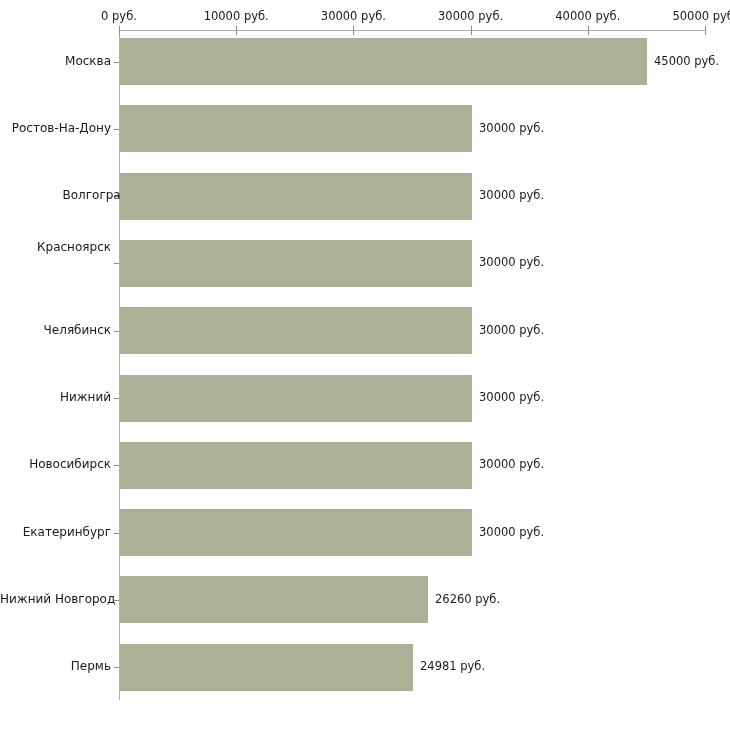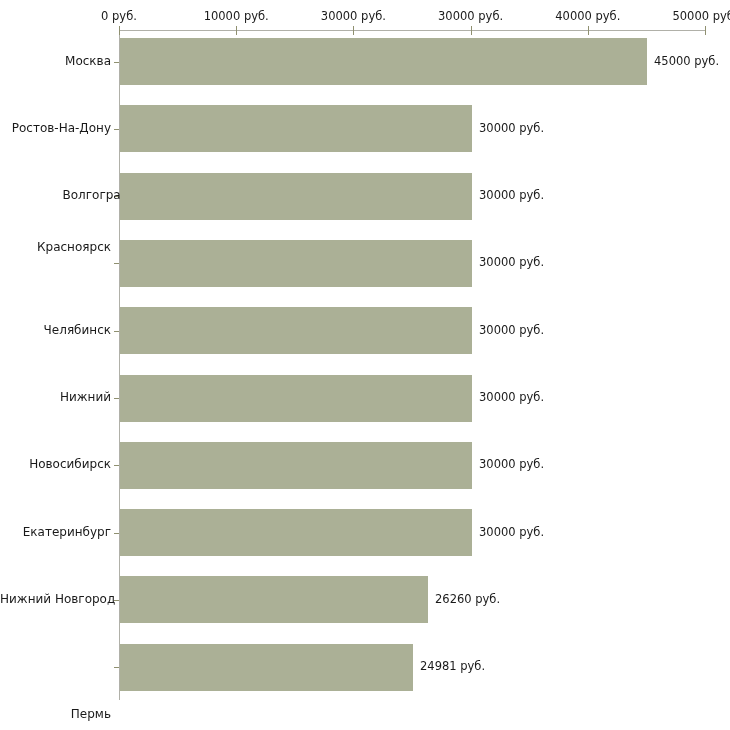--- a/index.html
+++ b/index.html
@@ -120,21 +120,21 @@
       <div class="cat-label" style="top: 323.7px;">Челябинск</div>
       <div class="y-tick" style="top: 398px;"></div>
       <div class="cat-label" style="top: 391px;">Нижний</div>
       <div class="y-tick" style="top: 465px;"></div>
       <div class="cat-label" style="top: 458.3px;">Новосибирск</div>
       <div class="y-tick" style="top: 533px;"></div>
       <div class="cat-label" style="top: 525.6px;">Екатеринбург</div>
       <div class="y-tick" style="top: 600px;"></div>
       <div class="cat-label" style="top: 592.9px;">Нижний Новгород</div>
       <div class="y-tick" style="top: 667px;"></div>
-      <div class="cat-label" style="top: 660.2px; margin-top: 48px;">Пермь</div>
+      <div class="cat-label" style="top: 660.2px;">Пермь</div>
     </div>
   <div id="bars-layer">
       <div class="bar" style="top: 38px; height: 47px; width: 527px; background: rgb(171, 176, 150);"></div>
       <div class="bar-value" style="left: 654px; top: 55px;">45000 руб.</div>
       <div class="bar" style="top: 105px; height: 47px; width: 352px; background: rgb(171, 176, 150);"></div>
       <div class="bar-value" style="left: 479px; top: 122px;">30000 руб.</div>
       <div class="bar" style="top: 173px; height: 47px; width: 352px; background: rgb(171, 176, 150);"></div>
       <div class="bar-value" style="left: 479px; top: 189px;">30000 руб.</div>
       <div class="bar" style="top: 240px; height: 47px; width: 352px; background: rgb(171, 176, 150);"></div>
       <div class="bar-value" style="left: 479px; top: 256px;">30000 руб.</div>

